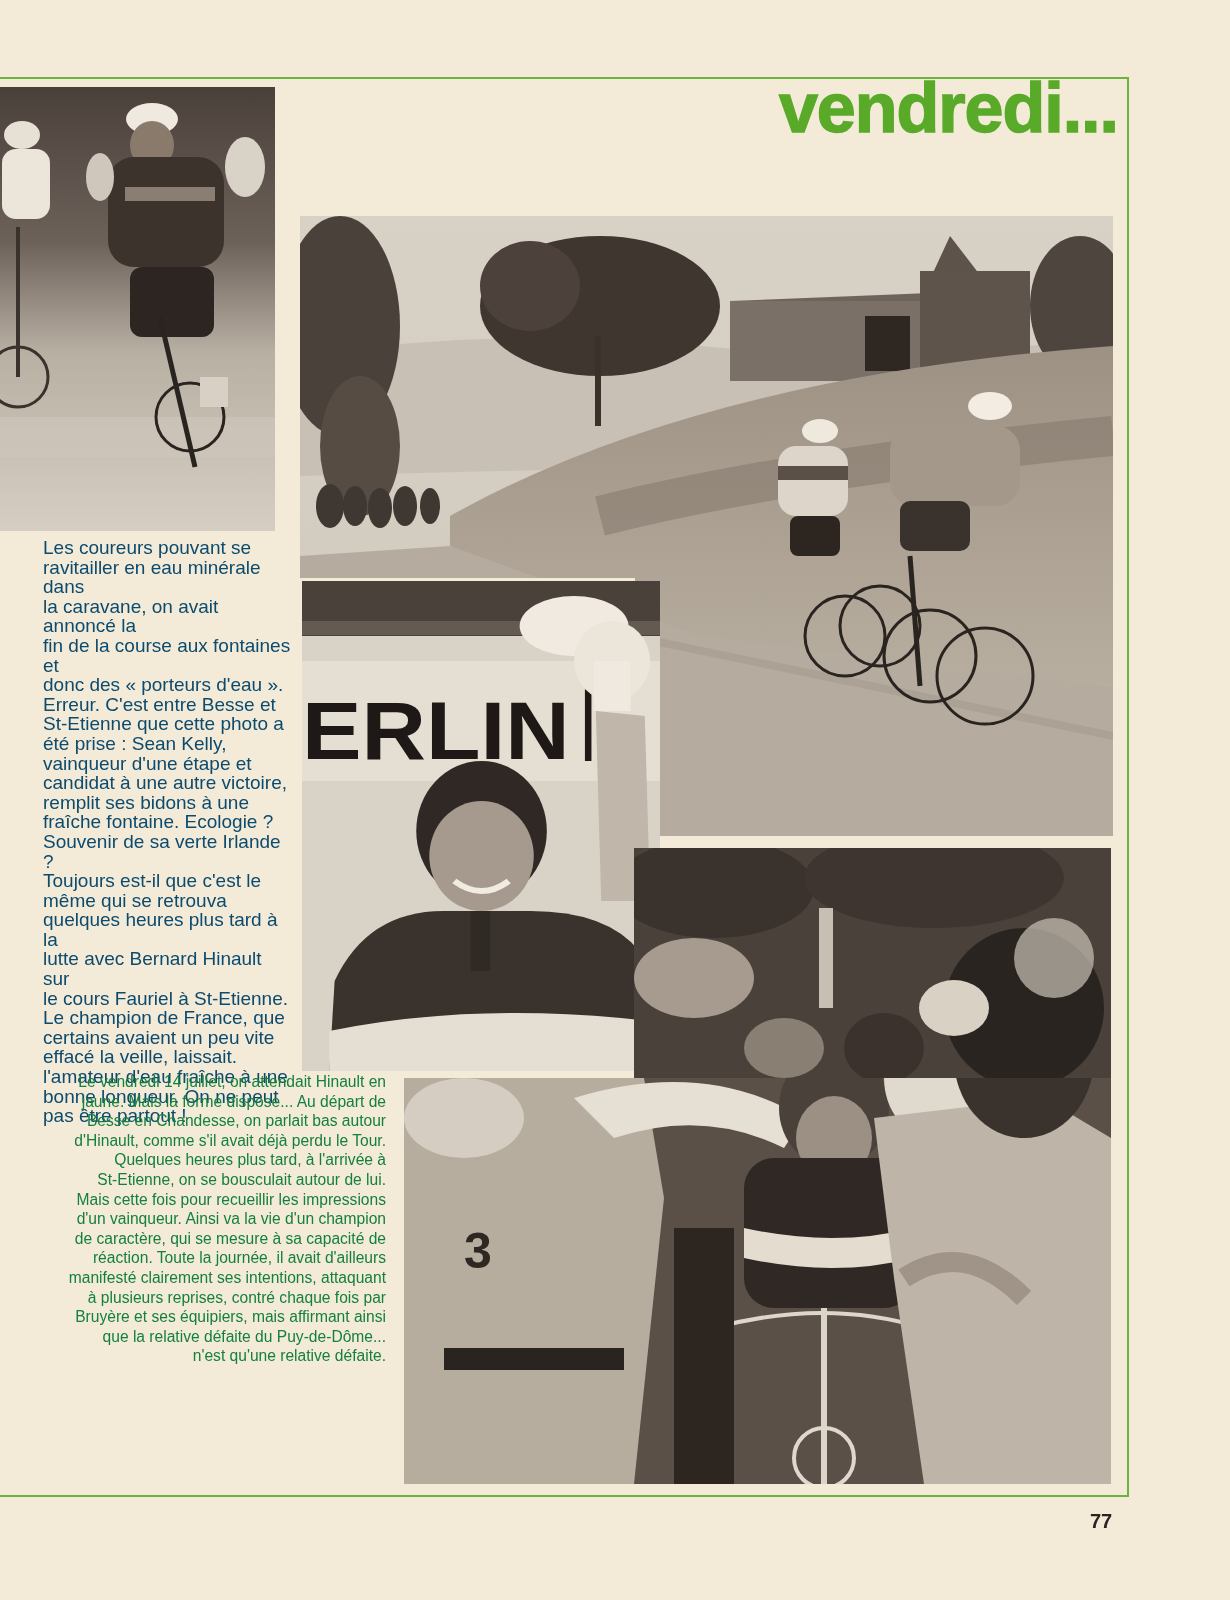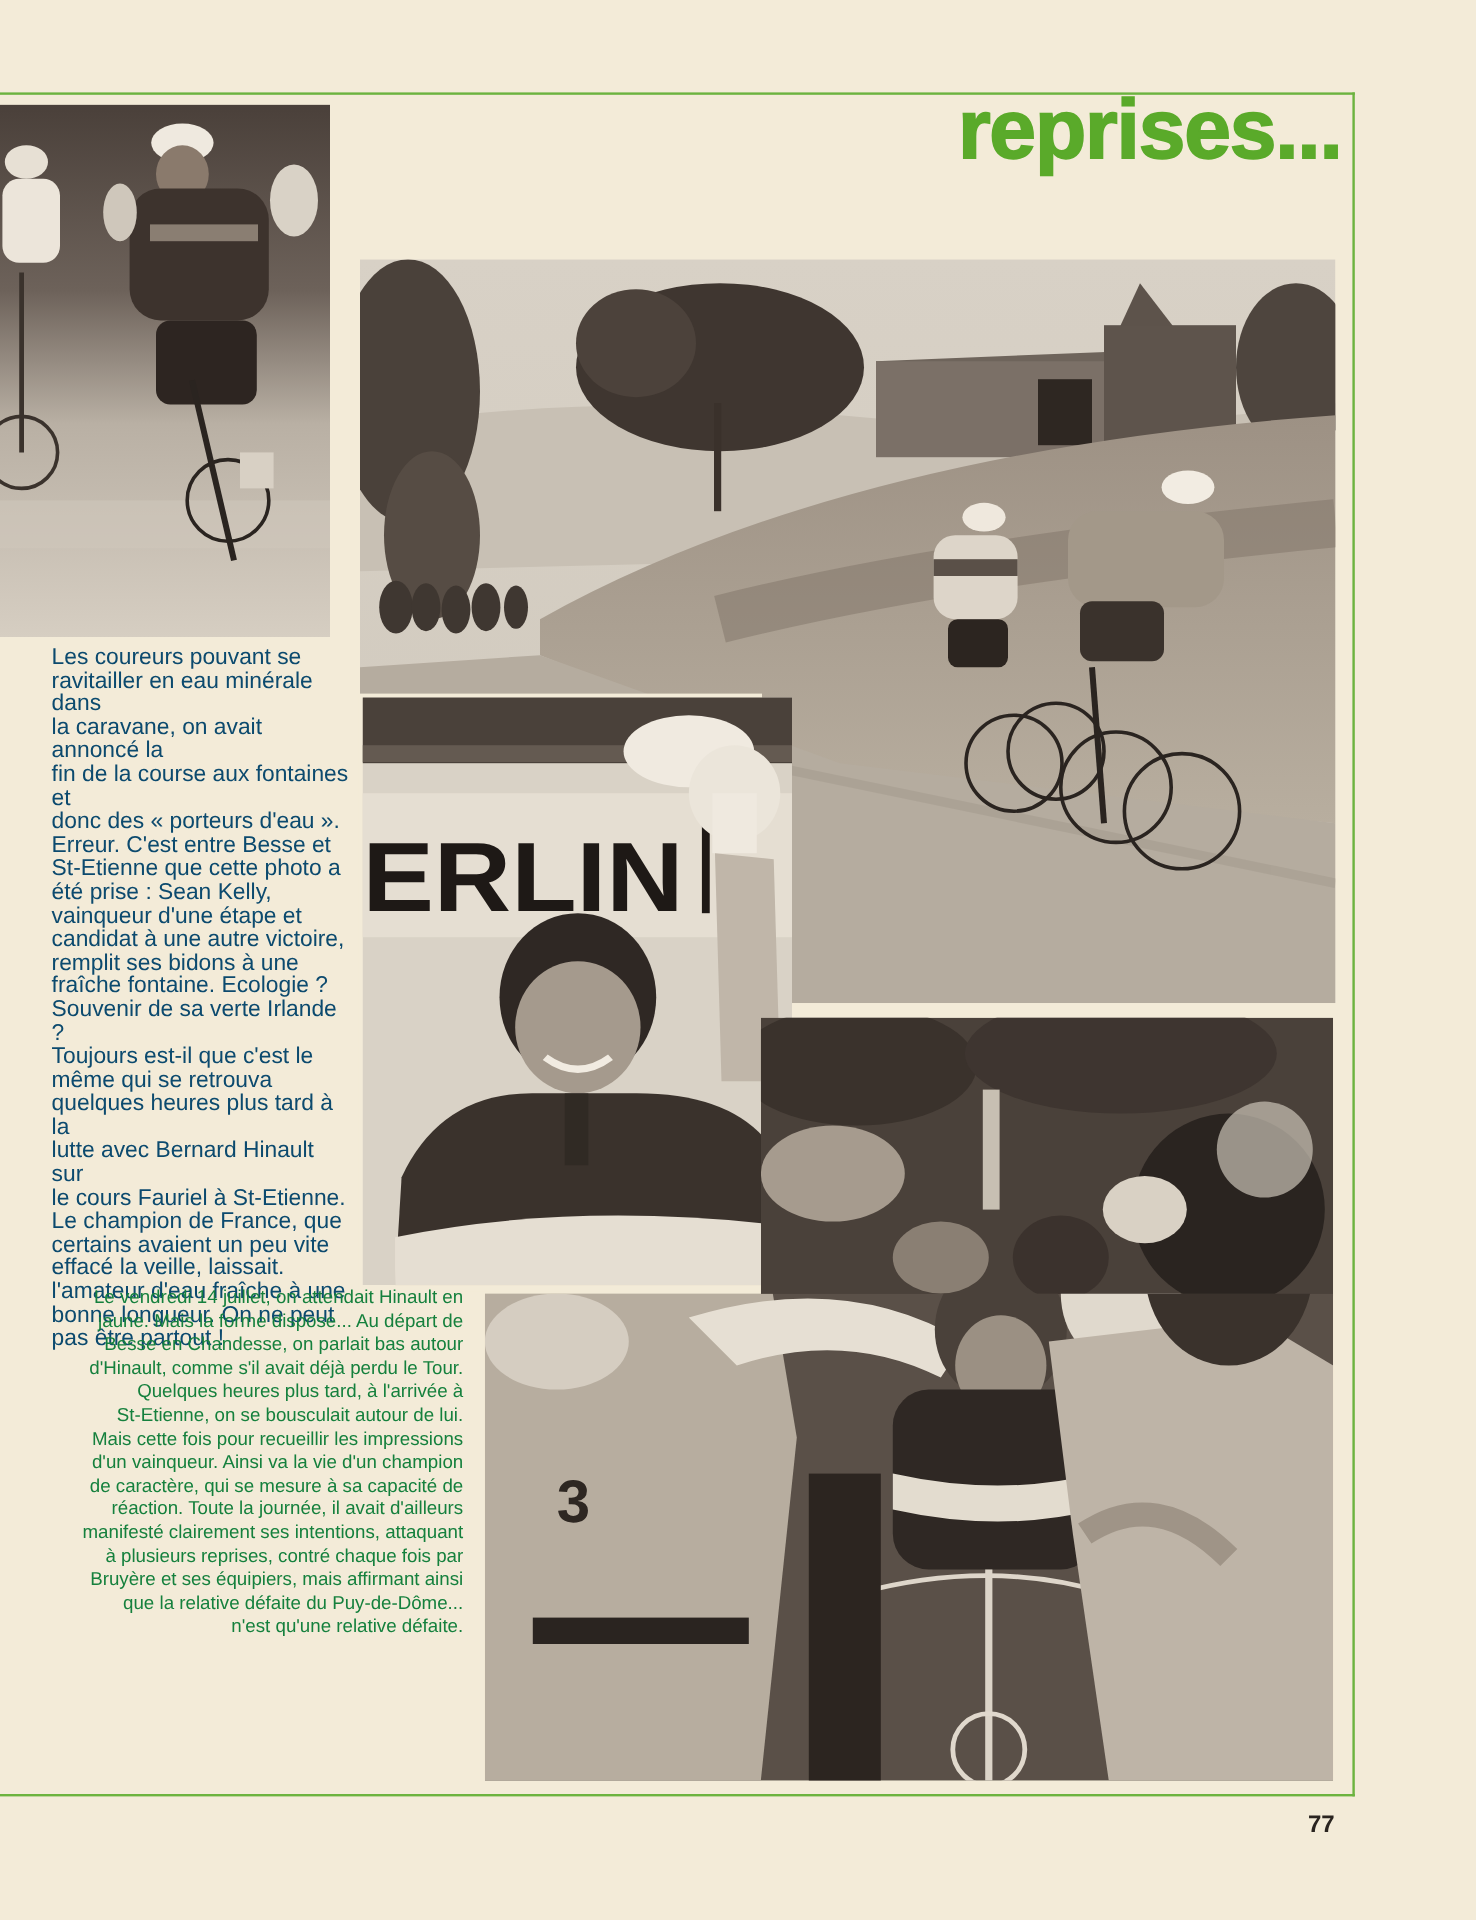--- a/index.html
+++ b/index.html
@@ -79,21 +79,21 @@
     <line x1="160" y1="230" x2="195" y2="380" stroke="#2a2420" stroke-width="5"></line>
     <circle cx="190" cy="330" r="34" fill="none" stroke="#2a2420" stroke-width="3"></circle>
     <rect x="200" y="290" width="28" height="30" fill="#d8d0c4"></rect>
 
     <ellipse cx="245" cy="80" rx="20" ry="30" fill="#d9d2c6"></ellipse>
     <ellipse cx="100" cy="90" rx="14" ry="24" fill="#cfc7bb"></ellipse>
   </svg>
 </div>
 
 <div class="title">
-  <div>reprises...</div>
+  <div>vendredi...</div>
 </div>
 
 <div class="photo" id="photo-2">
   <svg viewBox="0 0 813 620" preserveAspectRatio="none">
     <defs>
       <linearGradient id="sky2" x1="0" y1="0" x2="0" y2="1">
         <stop offset="0" stop-color="#d8d1c6"></stop>
         <stop offset="1" stop-color="#cfc8bc"></stop>
       </linearGradient>
       <linearGradient id="grass2" x1="0" y1="0" x2="0" y2="1">

